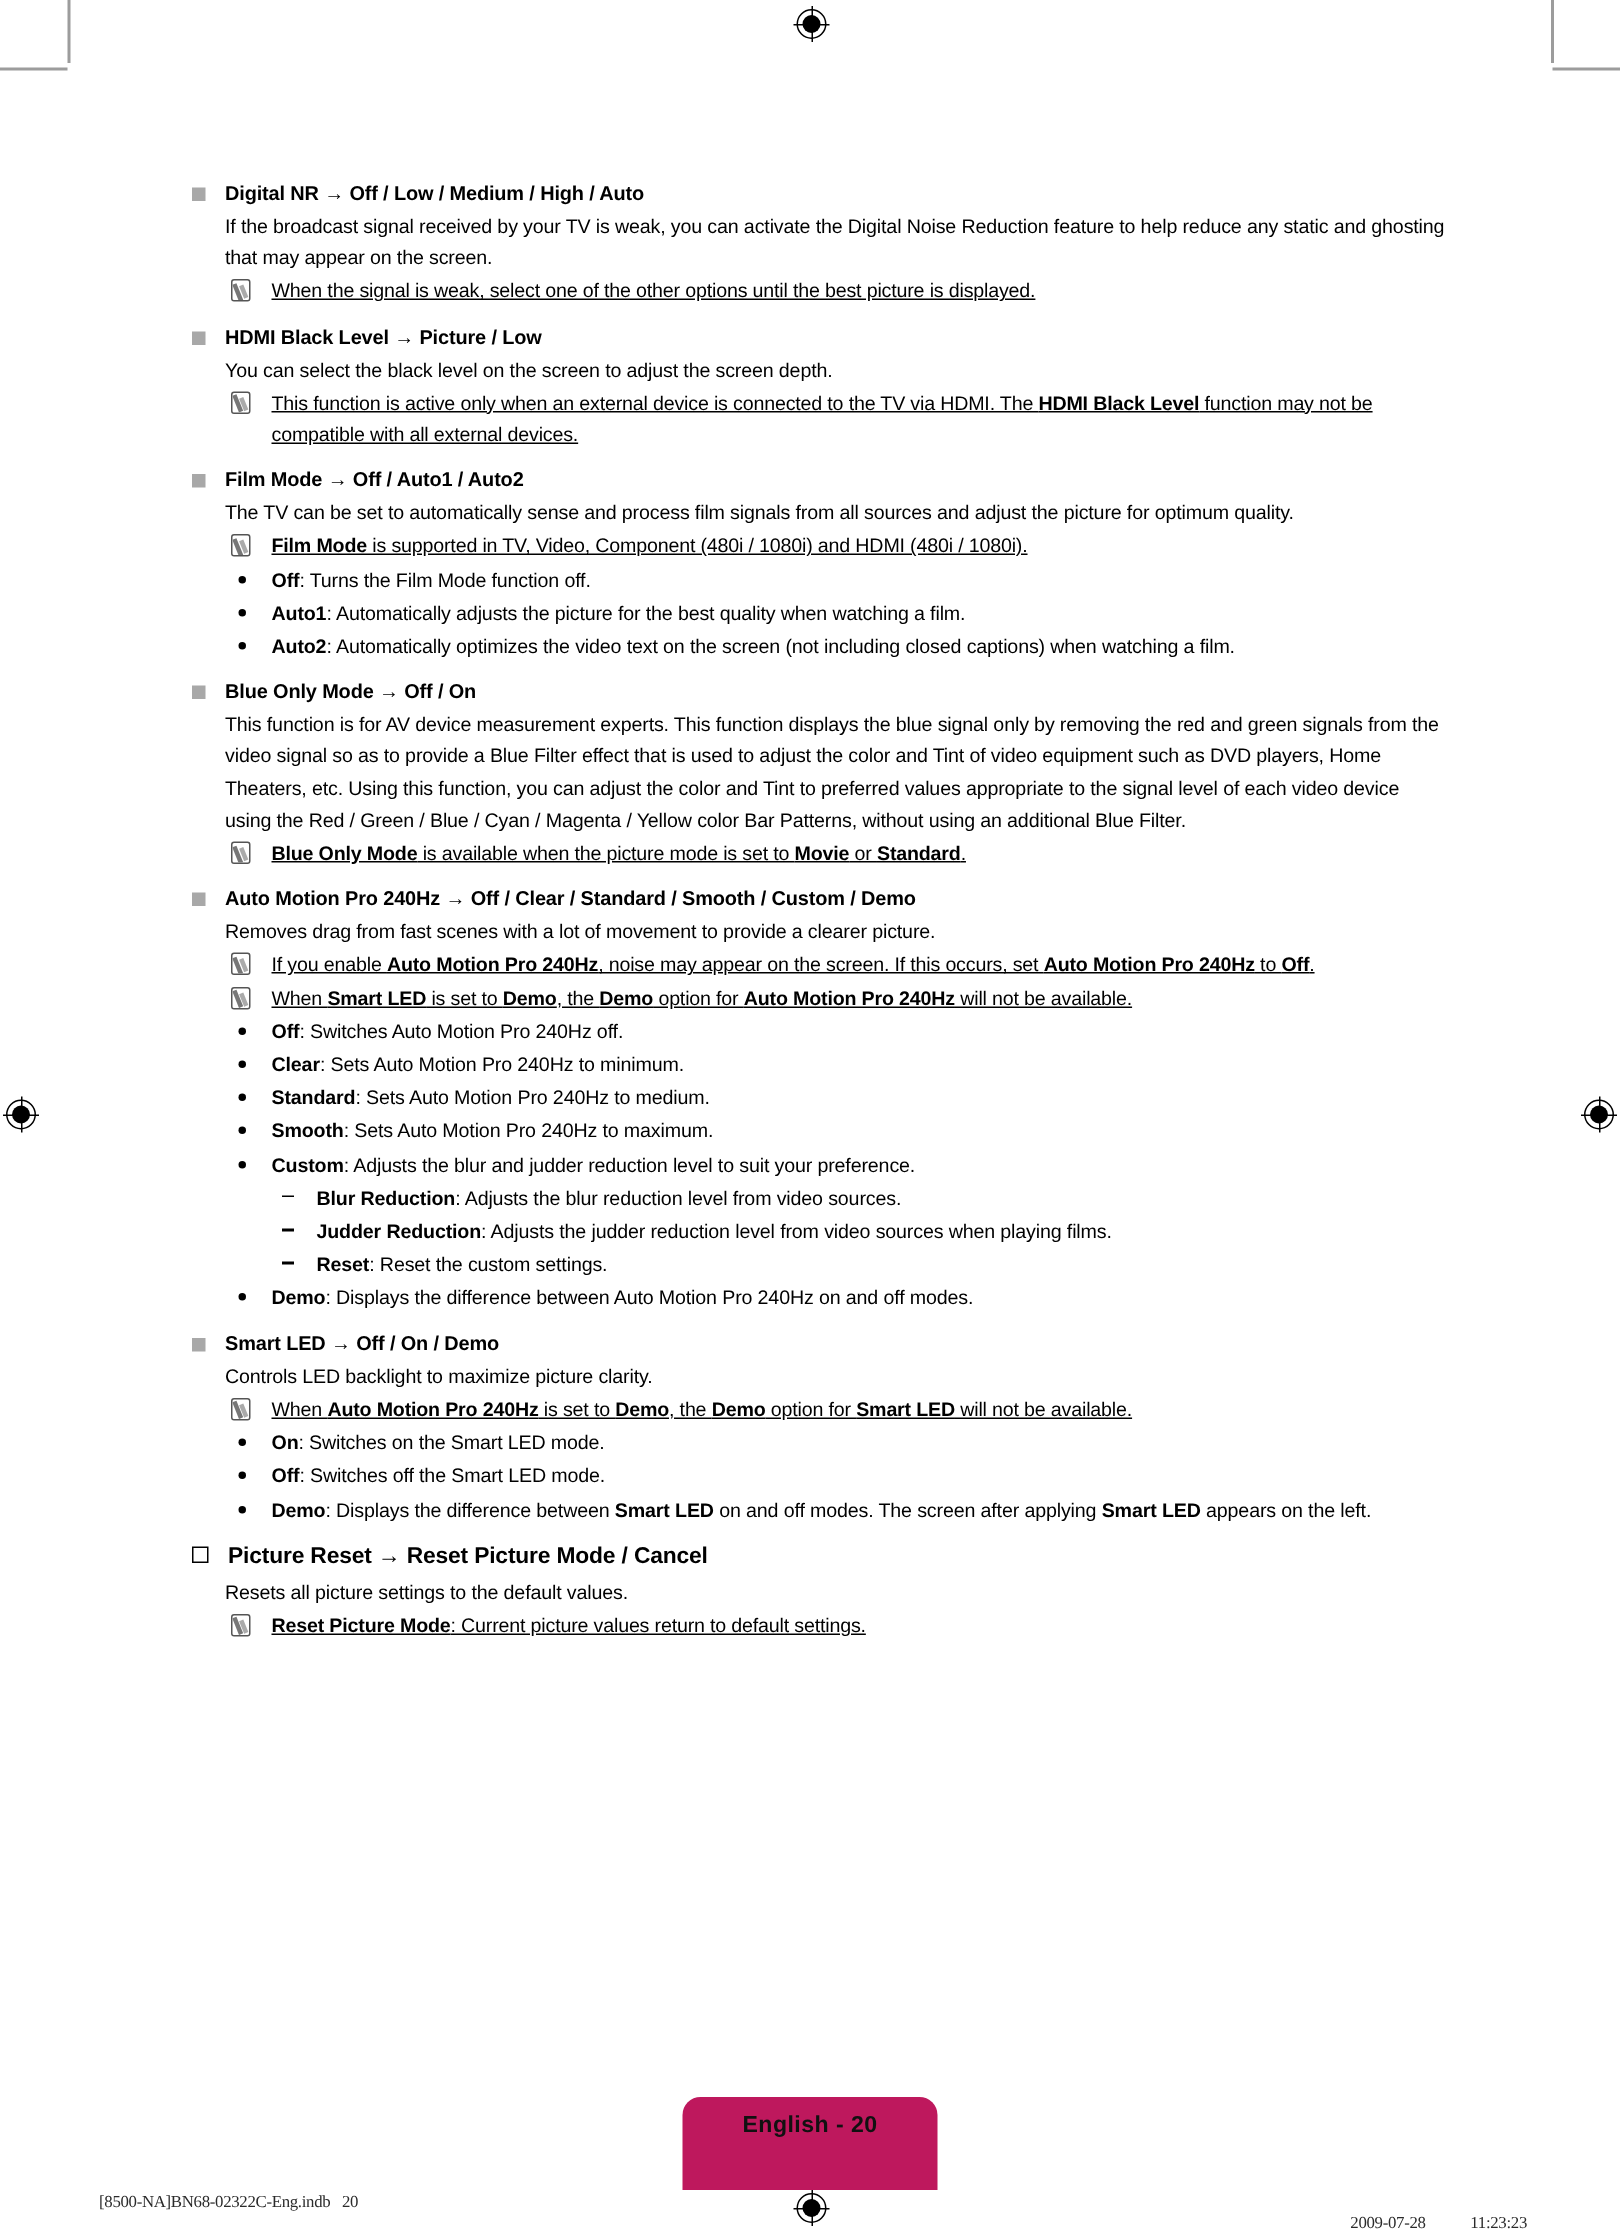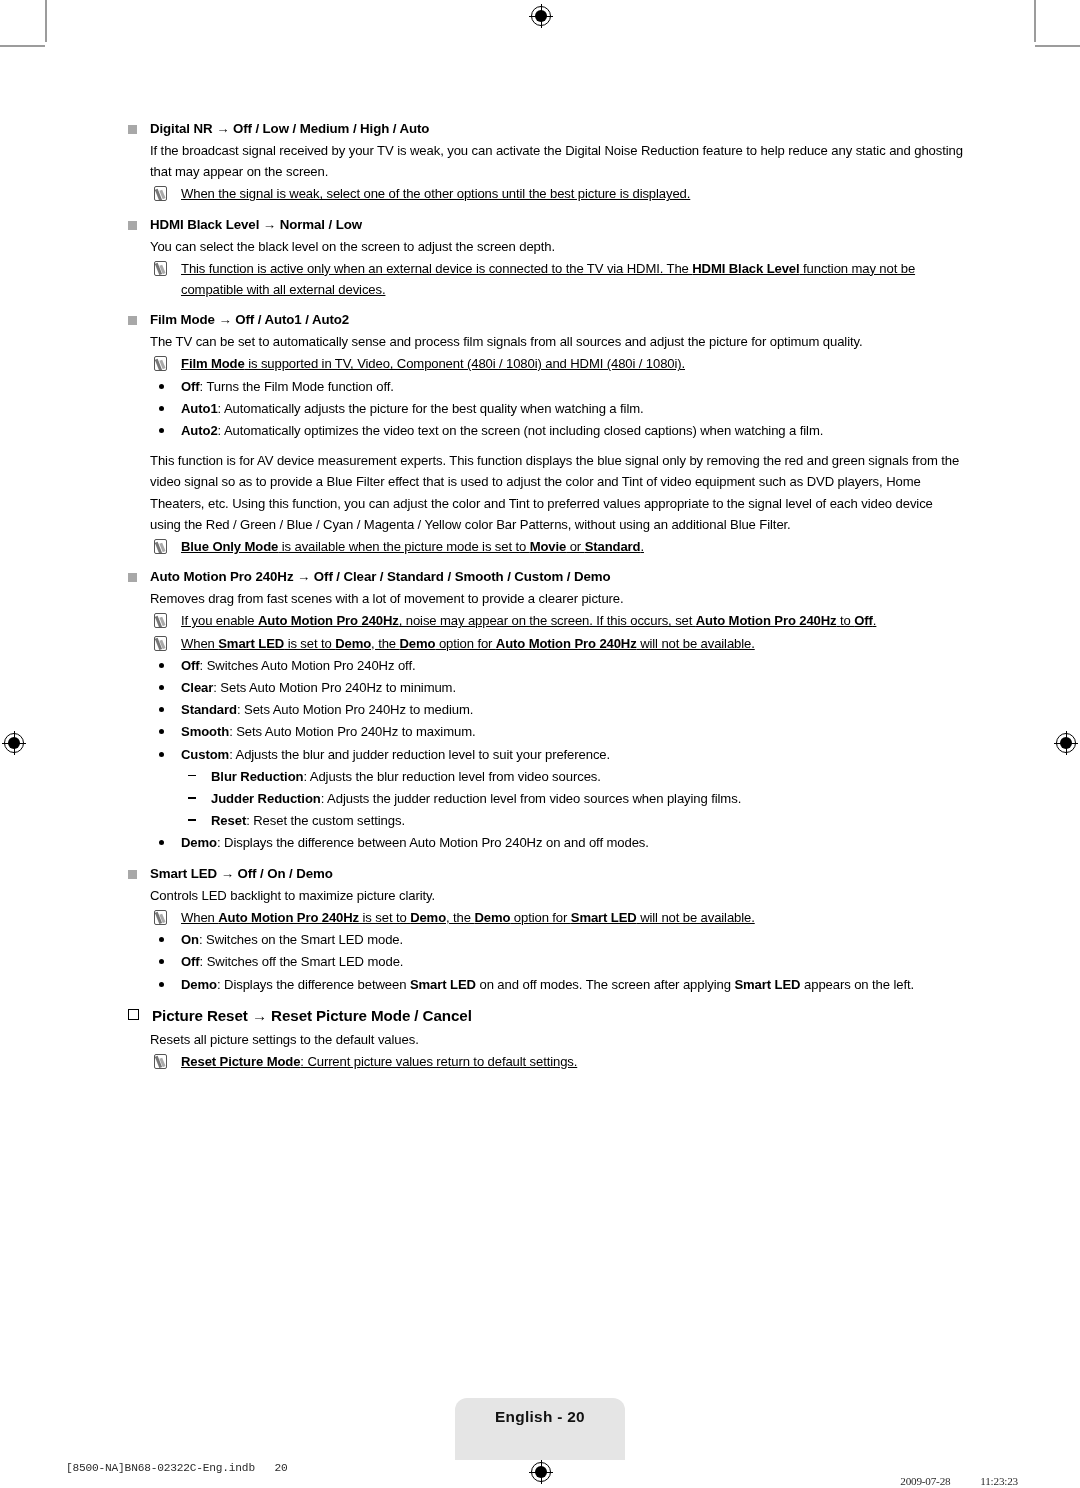--- a/index.html
+++ b/index.html
@@ -144,39 +144,39 @@
   .gap-sm { height:7px; }
   .gap-md { height:10px; }
 
   b, .b { font-weight:bold; }
 
   
   .pagepill {
     position:absolute;
     left:455px; top:1398px;
     width:170px; height:62px;
-    background:#e5e5e5;
+    background:#be185d;
     border-radius:12px 12px 0 0;
     display:flex;
     align-items:flex-start;
     justify-content:center;
     padding-top:10px;
   }
   .pagepill span {
     font-size:15.4px;
     font-weight:bold;
     letter-spacing:0.3px;
     color:#111;
   }
 
   
   .footer-left {
     position:absolute;
     left:66px; top:1462px;
-    font-family:Liberation Mono, monospace;
+    font-family:Liberation Serif, serif;
     font-size:11.2px;
     color:#2b2b2b;
     letter-spacing:-0.2px;
     white-space:pre;
   }
   .footer-right {
     position:absolute;
     right:62px; top:1462px;
     font-family:"Liberation Serif", serif;
     font-size:11.2px;
@@ -222,35 +222,36 @@
   </div>
 
   <div class="content" id="content">
       <div class="sec">
         <div class="sec-head"><span class="bullet-sq"></span><span>Digital NR</span><span> → Off / Low / Medium / High / Auto</span></div>
         <div class="para">If the broadcast signal received by your TV is weak, you can activate the Digital Noise Reduction feature to help reduce any static and ghosting that may appear on the screen.</div>
         <div class="note"><span class="note-icon"></span>When the signal is weak, select one of the other options until the best picture is displayed.</div>
       </div>
       <div class="gap-sm"></div>
       <div class="sec">
-        <div class="sec-head"><span class="bullet-sq"></span><span>HDMI Black Level</span><span> → Normal / Low</span></div>
+        <div class="sec-head"><span class="bullet-sq"></span><span>HDMI Black Level</span><span> → Picture / Low</span></div>
         <div class="para">You can select the black level on the screen to adjust the screen depth.</div>
         <div class="note"><span class="note-icon"></span>This function is active only when an external device is connected to the TV via HDMI. The <b>HDMI Black Level</b> function may not be compatible with all external devices.</div>
       </div>
       <div class="gap-sm"></div>
       <div class="sec">
         <div class="sec-head"><span class="bullet-sq"></span><span>Film Mode</span><span> → Off / Auto1 / Auto2</span></div>
         <div class="para">The TV can be set to automatically sense and process film signals from all sources and adjust the picture for optimum quality.</div>
         <div class="note"><span class="note-icon"></span><b>Film Mode</b> is supported in TV, Video, Component (480i / 1080i) and HDMI (480i / 1080i).</div>
         <div class="dotline"><span class="bul"></span><b>Off</b>: Turns the Film Mode function off.</div>
         <div class="dotline"><span class="bul"></span><b>Auto1</b>: Automatically adjusts the picture for the best quality when watching a film.</div>
         <div class="dotline"><span class="bul"></span><b>Auto2</b>: Automatically optimizes the video text on the screen (not including closed captions) when watching a film.</div>
       </div>
       <div class="gap-sm"></div>
       <div class="sec">
+        <div class="sec-head"><span class="bullet-sq"></span><span>Blue Only Mode</span><span> → Off / On</span></div>
         <div class="para">This function is for AV device measurement experts. This function displays the blue signal only by removing the red and green signals from the video signal so as to provide a Blue Filter effect that is used to adjust the color and Tint of video equipment such as DVD players, Home Theaters, etc. Using this function, you can adjust the color and Tint to preferred values appropriate to the signal level of each video device using the Red / Green / Blue / Cyan / Magenta / Yellow color Bar Patterns, without using an additional Blue Filter.</div>
         <div class="note"><span class="note-icon"></span><b>Blue Only Mode</b> is available when the picture mode is set to <b>Movie</b> or <b>Standard</b>.</div>
       </div>
       <div class="gap-sm"></div>
       <div class="sec">
         <div class="sec-head"><span class="bullet-sq"></span><span>Auto Motion Pro 240Hz</span><span> → Off / Clear / Standard / Smooth / Custom / Demo</span></div>
         <div class="para">Removes drag from fast scenes with a lot of movement to provide a clearer picture.</div>
         <div class="note"><span class="note-icon"></span>If you enable <b>Auto Motion Pro 240Hz</b>, noise may appear on the screen. If this occurs, set <b>Auto Motion Pro 240Hz</b> to <b>Off</b>.</div>
         <div class="note"><span class="note-icon"></span>When <b>Smart LED</b> is set to <b>Demo</b>, the <b>Demo</b> option for <b>Auto Motion Pro 240Hz</b> will not be available.</div>
         <div class="dotline"><span class="bul"></span><b>Off</b>: Switches Auto Motion Pro 240Hz off.</div>

